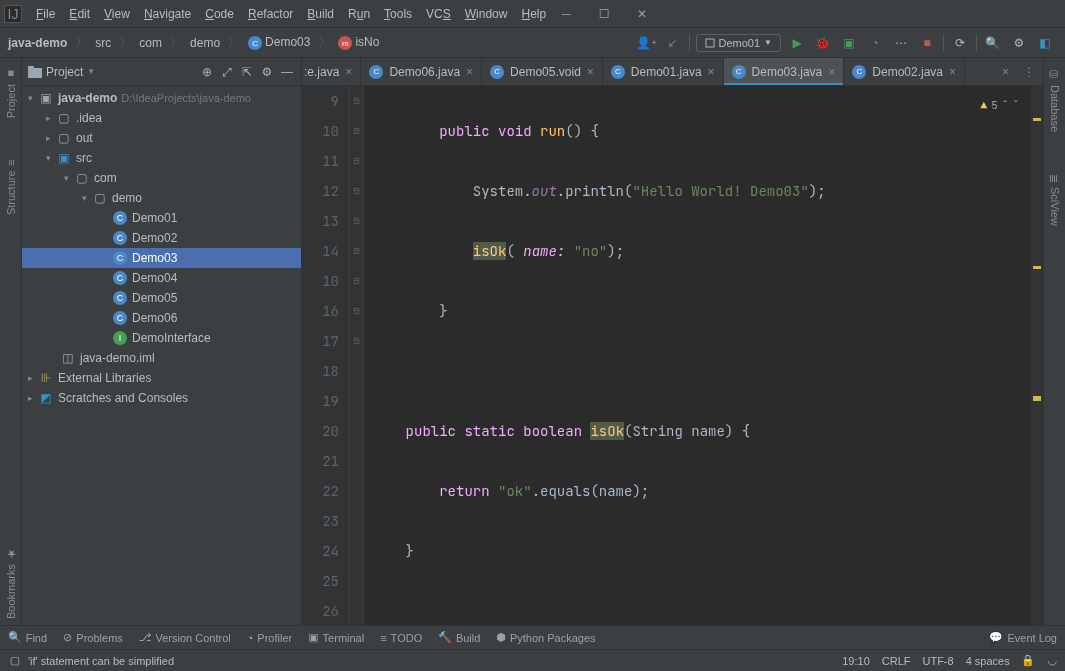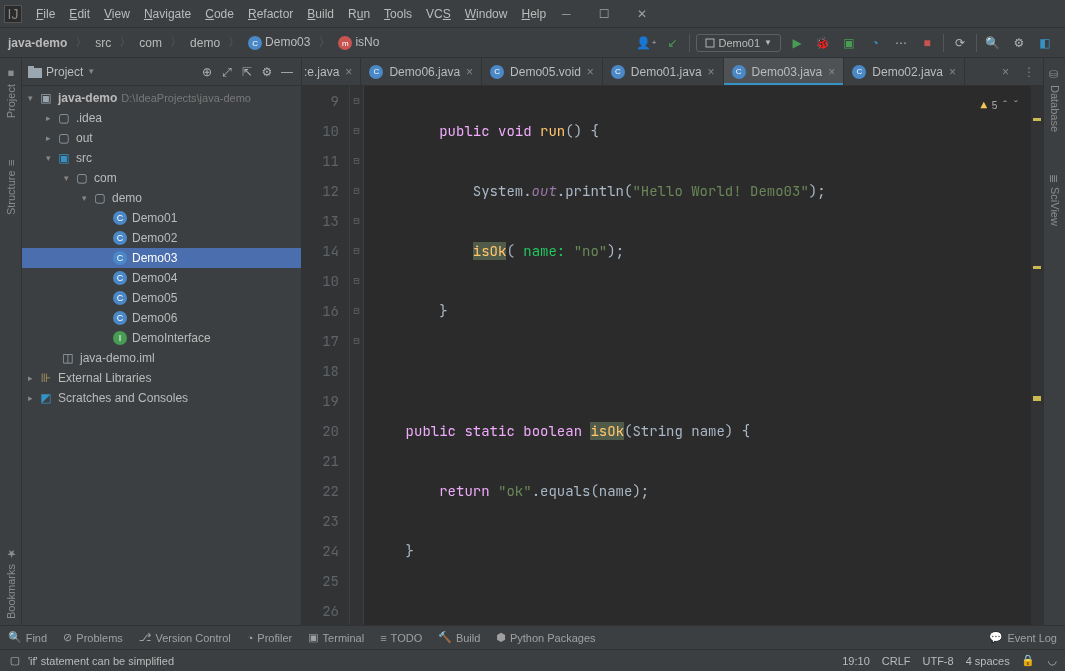--- a/index.html
+++ b/index.html
@@ -195,21 +195,21 @@
   color: #a9b7c6;
   padding-left: 8px;
   white-space: pre;
   position: relative;
 }
 .code-line { height: 30px; }
 .kw { color: #f0abfc; }
 .str { color: #6a8759; }
 .field { color: #9876aa; font-style: italic; }
 .fname { color: #ffc66d; }
-.param { color: #22c55e; }
+.param { color: #f0abfc; font-style: italic; }
 .hl { background: #515b4a; }
 
 .issues-badge {
   position: absolute;
   top: 4px;
   right: 24px;
   display: flex;
   align-items: center;
   gap: 4px;
   font-size: 11px;

